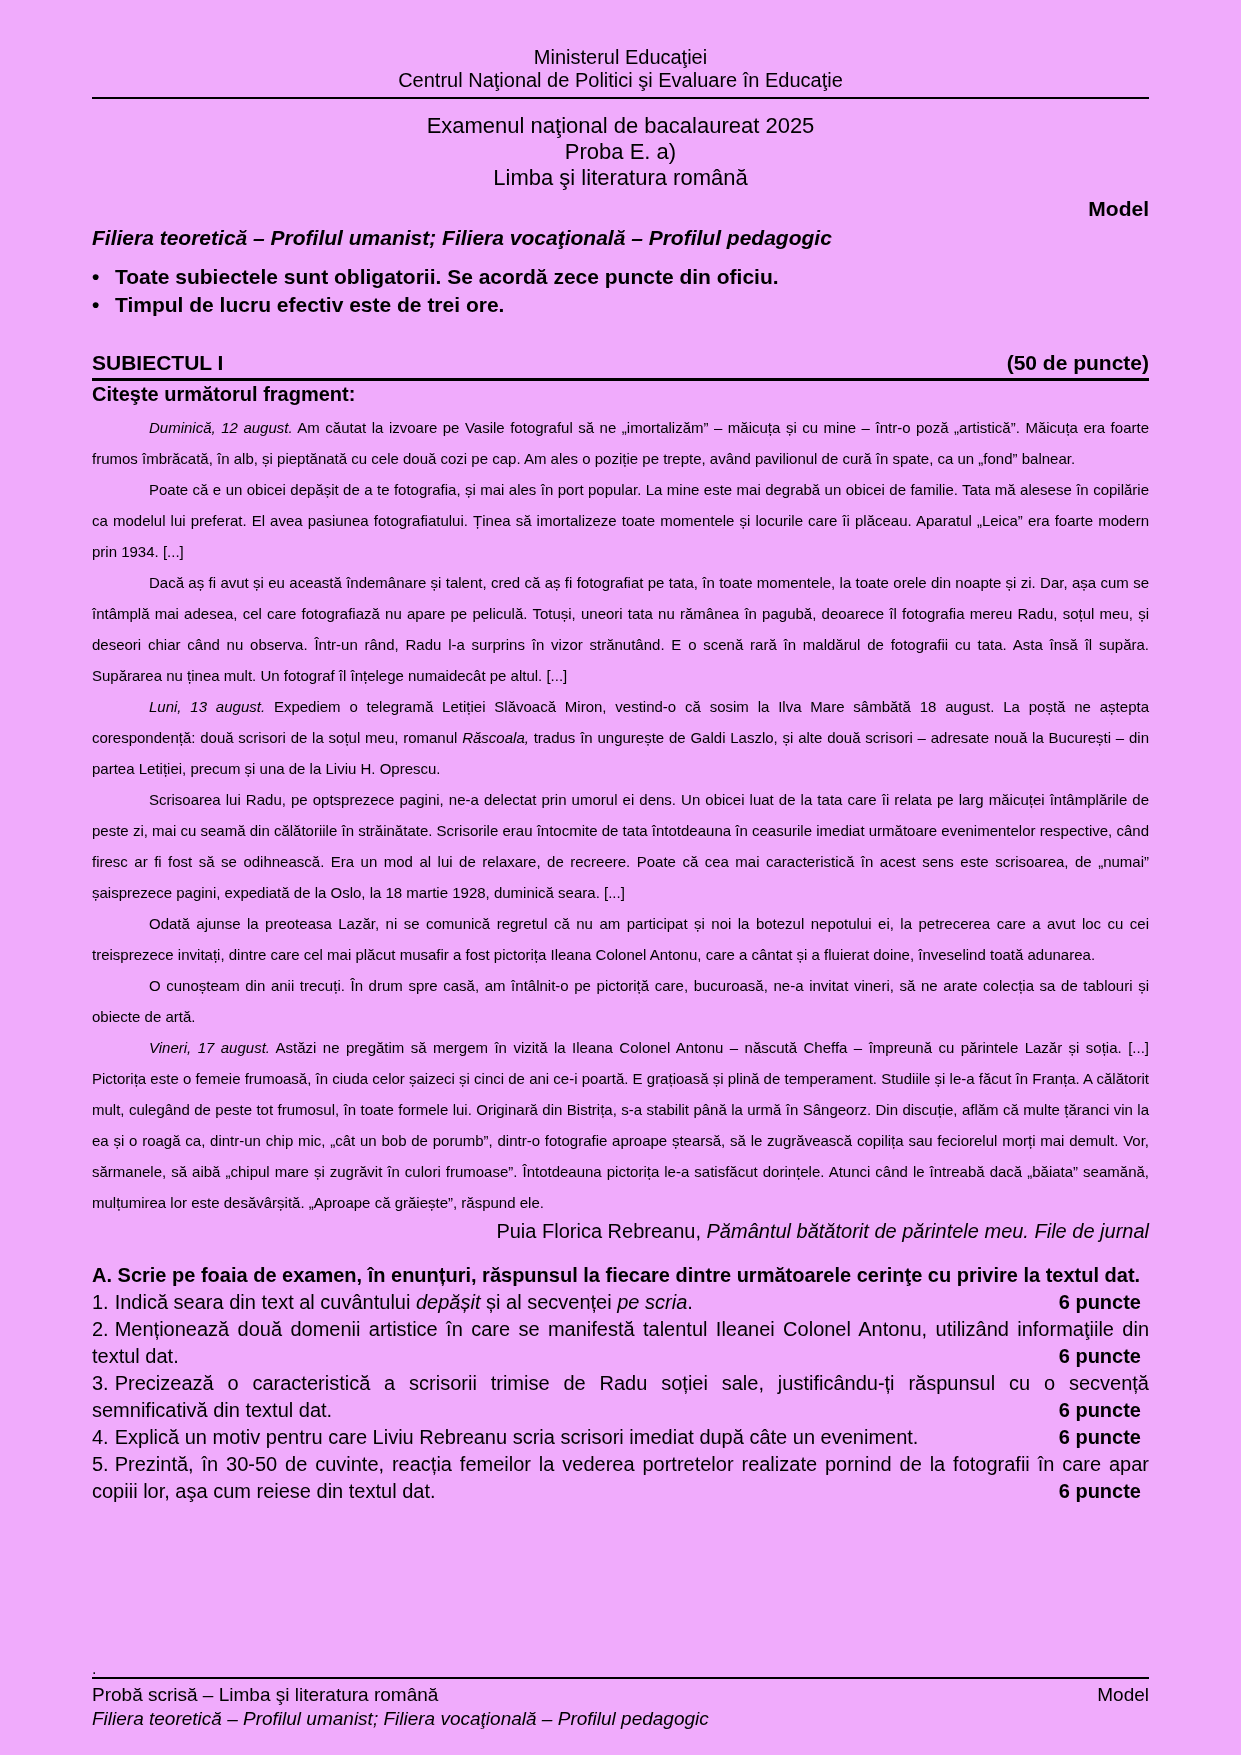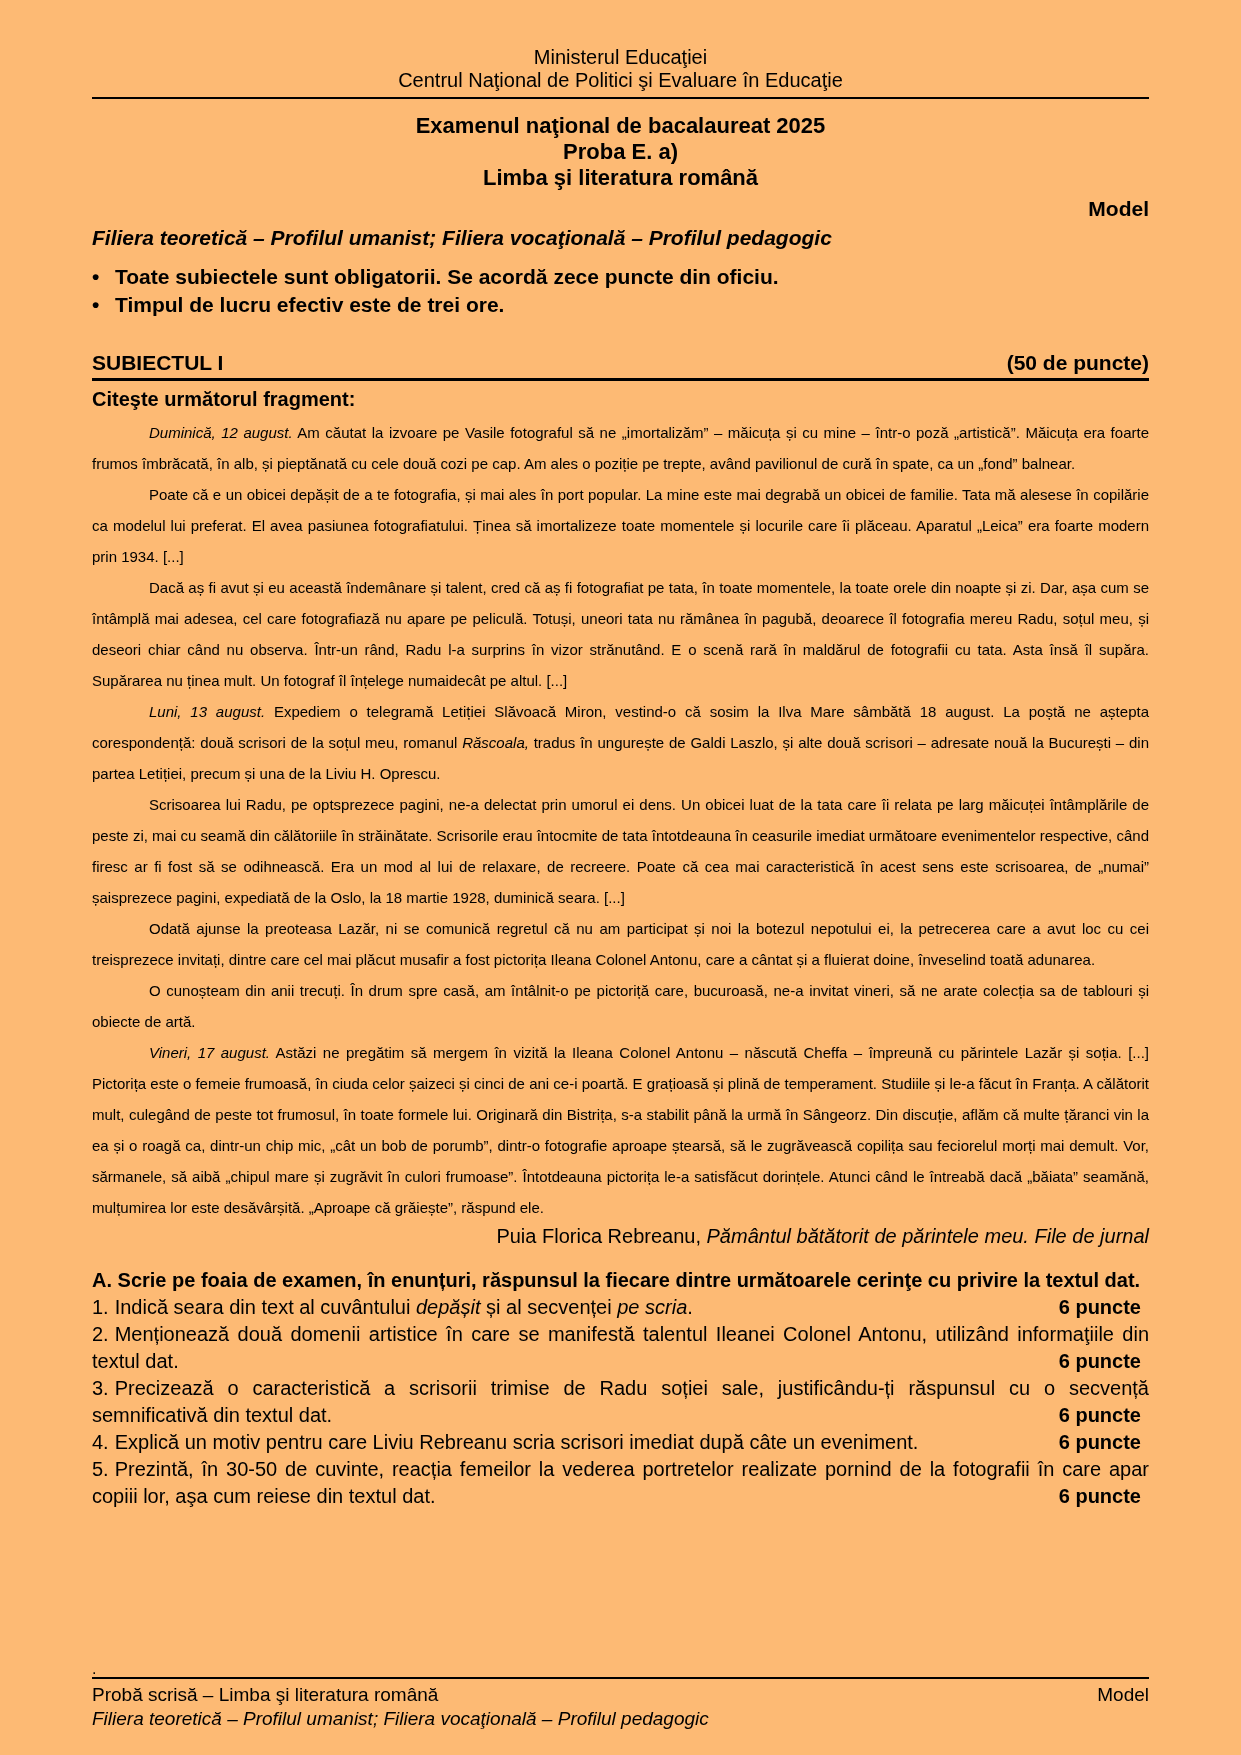--- a/index.html
+++ b/index.html
@@ -2,40 +2,40 @@
 <html><head>
 <meta charset="utf-8">
 <style>
   * { margin:0; padding:0; box-sizing:border-box; }
   html, body { background:#ffffff; }
   .page {
     position: relative;
     width: 1241px;
     height: 1755px;
     margin: 0 auto;
-    background: #fdba74;
+    background: #f0abfc;
     color: #000000;
     font-family: "Liberation Sans", "DejaVu Sans", sans-serif;
     padding: 46px 92px 0 92px;
     overflow: hidden;
   }
   .hdr-center { text-align:center; font-size:20px; line-height:23px; }
   .hdr-rule { border:none; border-top:2px solid #000; margin-top:5px; }
-  .title-block { text-align:center; font-weight:bold; font-size:22px; line-height:26px; margin-top:14px; }
+  .title-block { text-align:center; font-weight:normal; font-size:22px; line-height:26px; margin-top:14px; }
   .model-line { text-align:right; font-weight:bold; font-size:21px; line-height:24px; margin-top:6px; }
   .filiera-line { font-weight:bold; font-style:italic; font-size:21px; line-height:24px; margin-top:5px; }
   .bullets { margin-top:13px; }
   .bullet { display:flex; font-weight:bold; font-size:21px; line-height:28px; }
   .bullet .marker { width:23px; flex:0 0 23px; }
   .subject-row {
     display:flex; justify-content:space-between;
     font-weight:bold; font-size:21px; line-height:24px;
     margin-top:32px; border-bottom:3px solid #000; padding-bottom:3px;gap:23px;
   }
-  .citeste { font-weight:bold; font-size:20px; line-height:27px; margin-top:5px; }
+  .citeste { font-weight:bold; font-size:20px; line-height:27px; }
   .fragment { margin-top:4px; }
   .para { font-size:15px; line-height:31px; text-align:justify; text-indent:57px; }
   .attribution { font-size:20px; line-height:26.5px; text-align:right; }
   .section-a { font-weight:bold; font-size:20px; line-height:28px; margin-top:16px; text-align:justify; }
   .item { position:relative; font-size:20px; line-height:27px; text-align:justify; }
   .item .num { padding-right:6px; }
   .item .points { position:absolute; right:8px; bottom:0; font-weight:bold; }
   .footer {
     position:absolute; left:0; right:0; bottom:24px;
     padding:0 92px; font-size:19px; line-height:24px;

